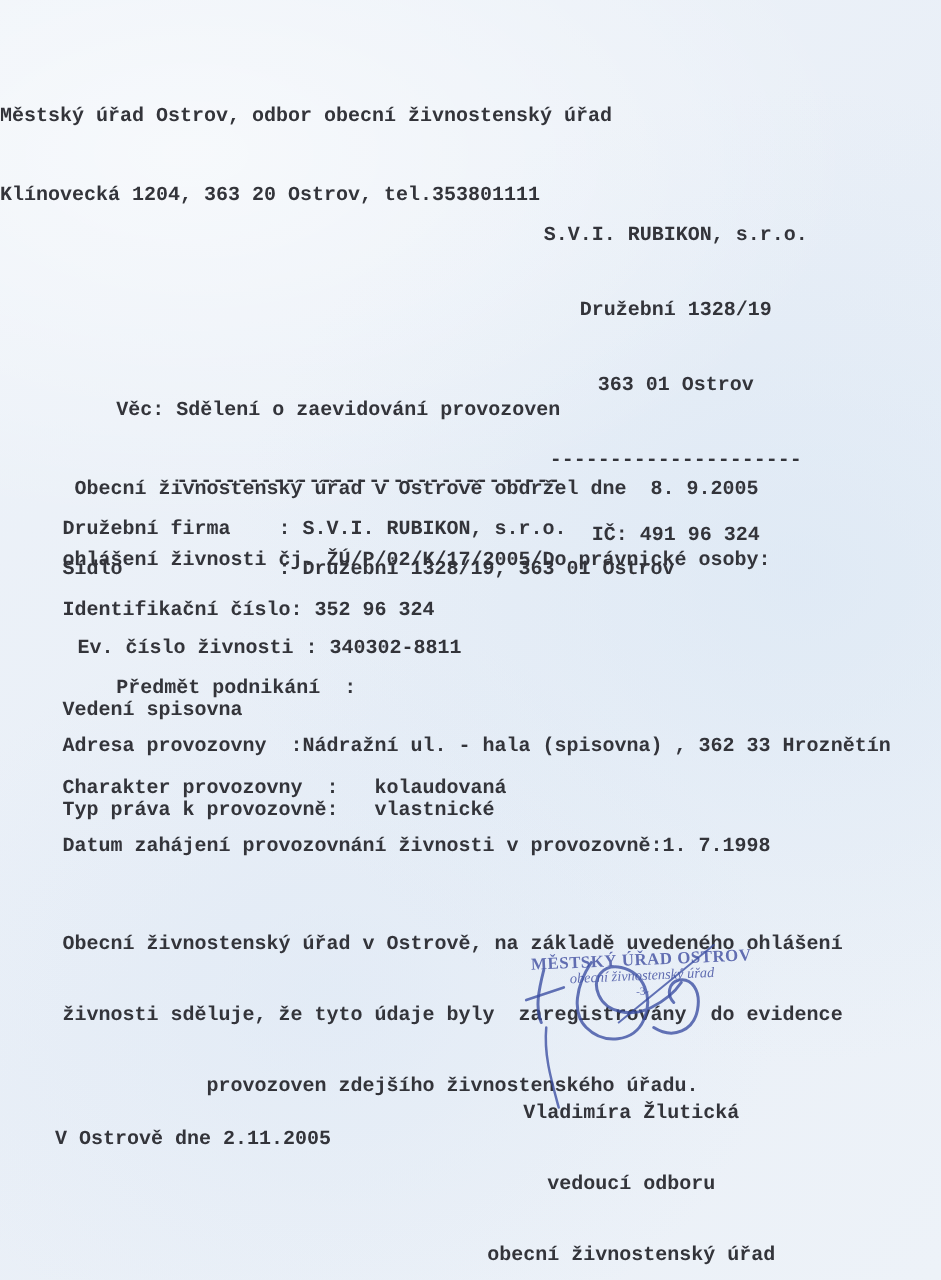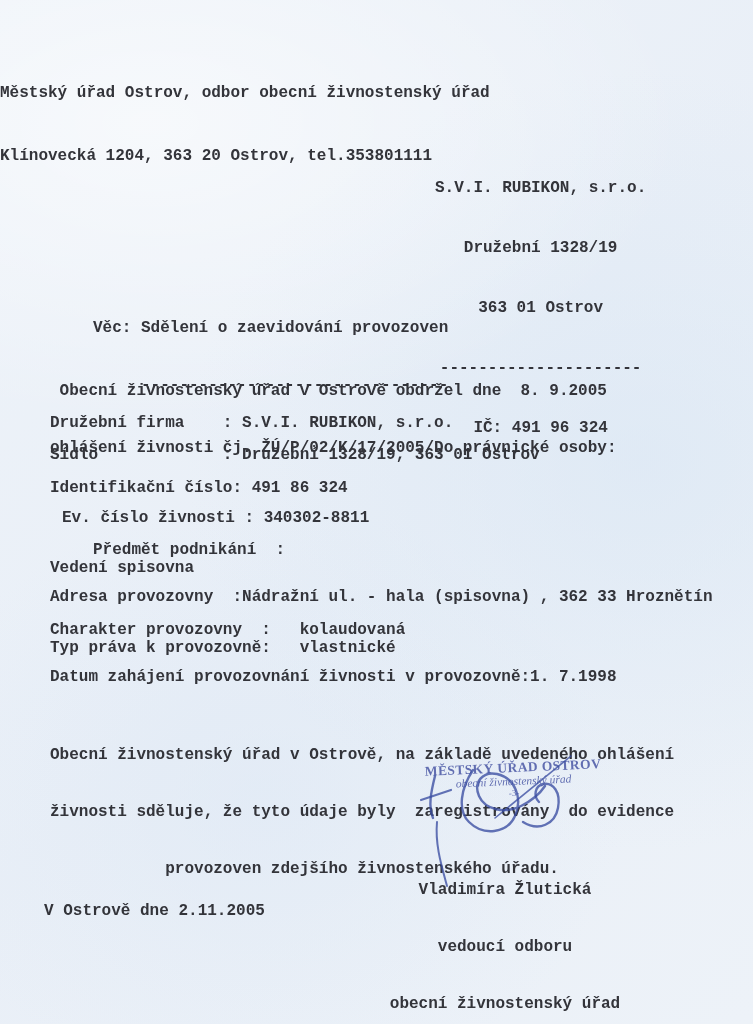--- a/index.html
+++ b/index.html
@@ -82,21 +82,21 @@
     <div>     --------------------------------</div>
   </div>
 
   <div class="mono-block intro">
     <div>Obecní živnostenský úřad v Ostrově obdržel dne  8. 9.2005</div>
     <div>ohlášení živnosti čj. ŽÚ/P/02/K/17/2005/Do právnické osoby:</div>
   </div>
 
   <div class="ln" style="left:50px; top:414px;">Družební firma    : S.V.I. RUBIKON, s.r.o.</div>
   <div class="ln" style="left:50px; top:446px;">Sídlo             : Družební 1328/19, 363 01 Ostrov</div>
-  <div class="ln" style="left:50px; top:479px;">Identifikační číslo: 491 86 324</div>
+  <div class="ln" style="left:50px; top:479px;">Identifikační číslo: 352 96 324</div>
   <div class="ln" style="left:50px; top:509px;margin-left:12px;">Ev. číslo živnosti : 340302-8811</div>
   <div class="ln" style="left:58px; top:541px;margin-left:35px;">Předmět podnikání  :</div>
   <div class="ln" style="left:50px; top:559px;">Vedení spisovna</div>
   <div class="ln" style="left:50px; top:588px;">Adresa provozovny  :Nádražní ul. - hala (spisovna) , 362 33 Hroznětín</div>
   <div class="ln" style="left:50px; top:621px;">Charakter provozovny  :   kolaudovaná</div>
   <div class="ln" style="left:50px; top:639px;">Typ práva k provozovně:   vlastnické</div>
   <div class="ln" style="left:50px; top:668px;">Datum zahájení provozovnání živnosti v provozovně:1. 7.1998</div>
 
   <div class="mono-block closing">
     <div>Obecní živnostenský úřad v Ostrově, na základě uvedeného ohlášení</div>

